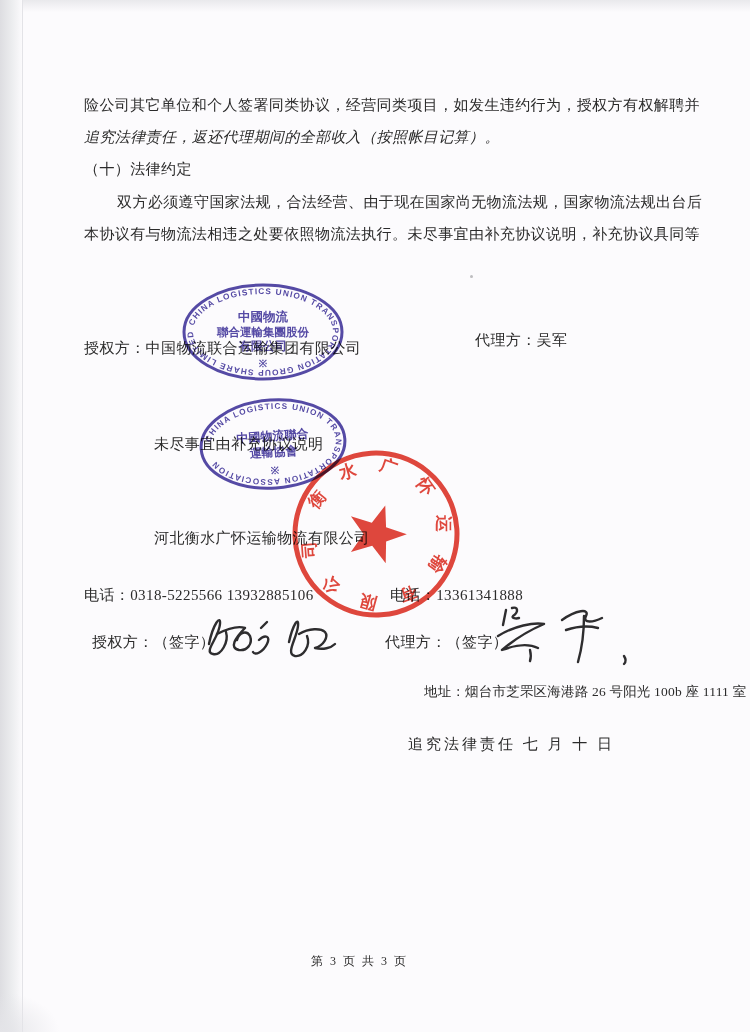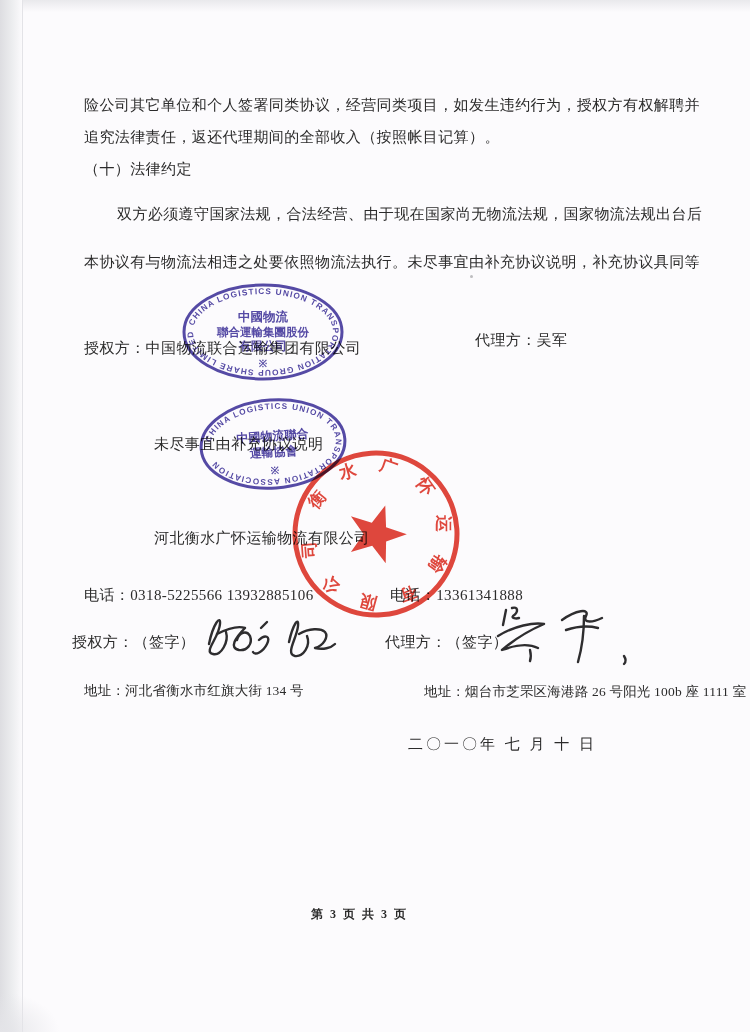--- a/index.html
+++ b/index.html
@@ -29,41 +29,40 @@
 </style>
 </head>
 <body>
 
 <div class="paper">
   <div class="edge-top"></div>
   <div class="edge-left"></div>
   <div class="edge-corner"></div>
 
   <div class="line" style="left:84px;top:96px;">险公司其它单位和个人签署同类协议，经营同类项目，如发生违约行为，授权方有权解聘并</div>
-  <div class="line" style="left:84px;top:128px;">追究法律责任，返还代理期间的全部收入（按照帐目记算）。</div>
+  <div class="line" style="left:84px;top:128px;font-style:italic;">追究法律责任，返还代理期间的全部收入（按照帐目记算）。</div>
   <div class="line" style="left:84px;top:160px;">（十）法律约定</div>
-  <div class="line" style="left:117px;top:193px;margin-top:12px;">双方必须遵守国家法规，合法经营、由于现在国家尚无物流法规，国家物流法规出台后</div>
-  <div class="line" style="left:84px;top:225px;margin-top:28px;">本协议有与物流法相违之处要依照物流法执行。未尽事宜由补充协议说明，补充协议具同等</div>
+  <div class="line" style="left:117px;top:193px;">双方必须遵守国家法规，合法经营、由于现在国家尚无物流法规，国家物流法规出台后</div>
+  <div class="line" style="left:84px;top:225px;">本协议有与物流法相违之处要依照物流法执行。未尽事宜由补充协议说明，补充协议具同等</div>
 
   <div class="speck" style="left:470px;top:275px;"></div>
 
   <div class="line" style="left:84px;top:339px;">授权方：中国物流联合运输集团有限公司</div>
   <div class="line" style="left:475px;top:331px;">代理方：吴军</div>
   <div class="line" style="left:154px;top:435px;">未尽事宜由补充协议说明</div>
   <div class="line" style="left:154px;top:529px;">河北衡水广怀运输物流有限公司</div>
 
   <div class="line" style="left:84px;top:586px;">电话：0318-5225566   13932885106</div>
   <div class="line" style="left:390px;top:586px;">电话：13361341888</div>
-  <div class="line" style="left:72px;top:633px;font-family:Liberation Mono, monospace;">授权方：（签字）</div>
+  <div class="line" style="left:92px;top:633px;font-family:Liberation Mono, monospace;">授权方：（签字）</div>
   <div class="line" style="left:385px;top:633px;">代理方：（签字）</div>
-  <div class="line small" style="left:84px;top:682px;">地址：河北省衡水市红旗大街 134 号</div>
   <div class="line small" style="left:377px;top:683px;margin-left:47px;">地址：烟台市芝罘区海港路 26 号阳光 100b 座 1111 室</div>
 
-  <div class="line" style="left:408px;top:735px;letter-spacing:3px;">二〇一〇年 七 月 十 日</div>
-  <div class="line footer" style="left:311px;top:906px;font-weight:bold;">第 3 页 共 3 页</div>
+  <div class="line" style="left:408px;top:735px;letter-spacing:3px;">追究法律责任 七 月 十 日</div>
+  <div class="line footer" style="left:311px;top:953px;">第 3 页 共 3 页</div>
 
   <svg class="sig" style="left:195px;top:606px;" width="155" height="60" viewBox="0 0 155 60">
     <path d="M14,38 C18,18 26,8 25,18 C24,32 8,46 18,48 C26,50 34,36 31,26"></path>
     <path d="M22,28 C34,22 44,20 50,22 C40,32 34,42 44,44 C52,45 58,38 55,30 C52,24 44,26 42,34"></path>
     <path d="M72,16 C70,18 68,20 66,22"></path>
     <path d="M64,34 C70,28 76,30 72,38 C68,46 60,50 58,46"></path>
     <path d="M94,36 C98,18 104,10 103,20 C102,32 90,48 100,50 C108,51 116,40 112,30"></path>
     <path d="M104,28 C114,22 126,22 130,26 C134,31 128,40 120,42 C128,44 136,42 140,38"></path>
   </svg>
 

